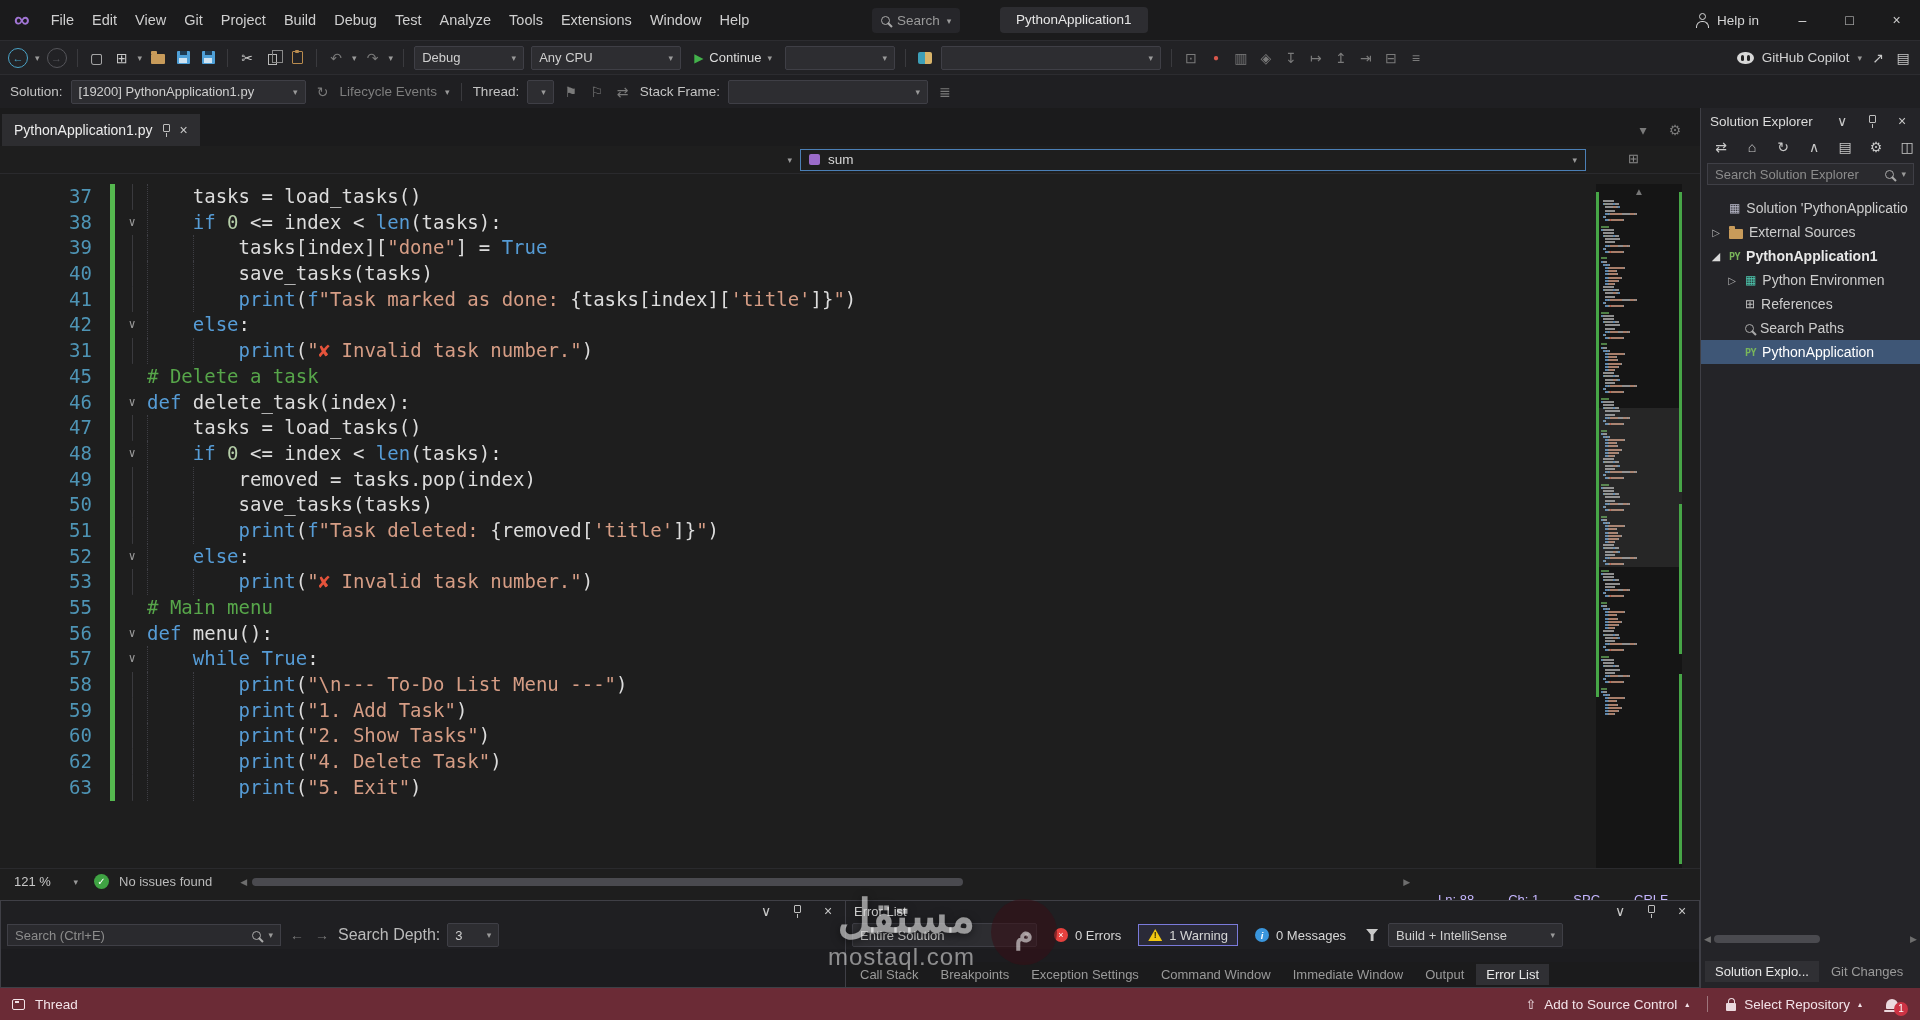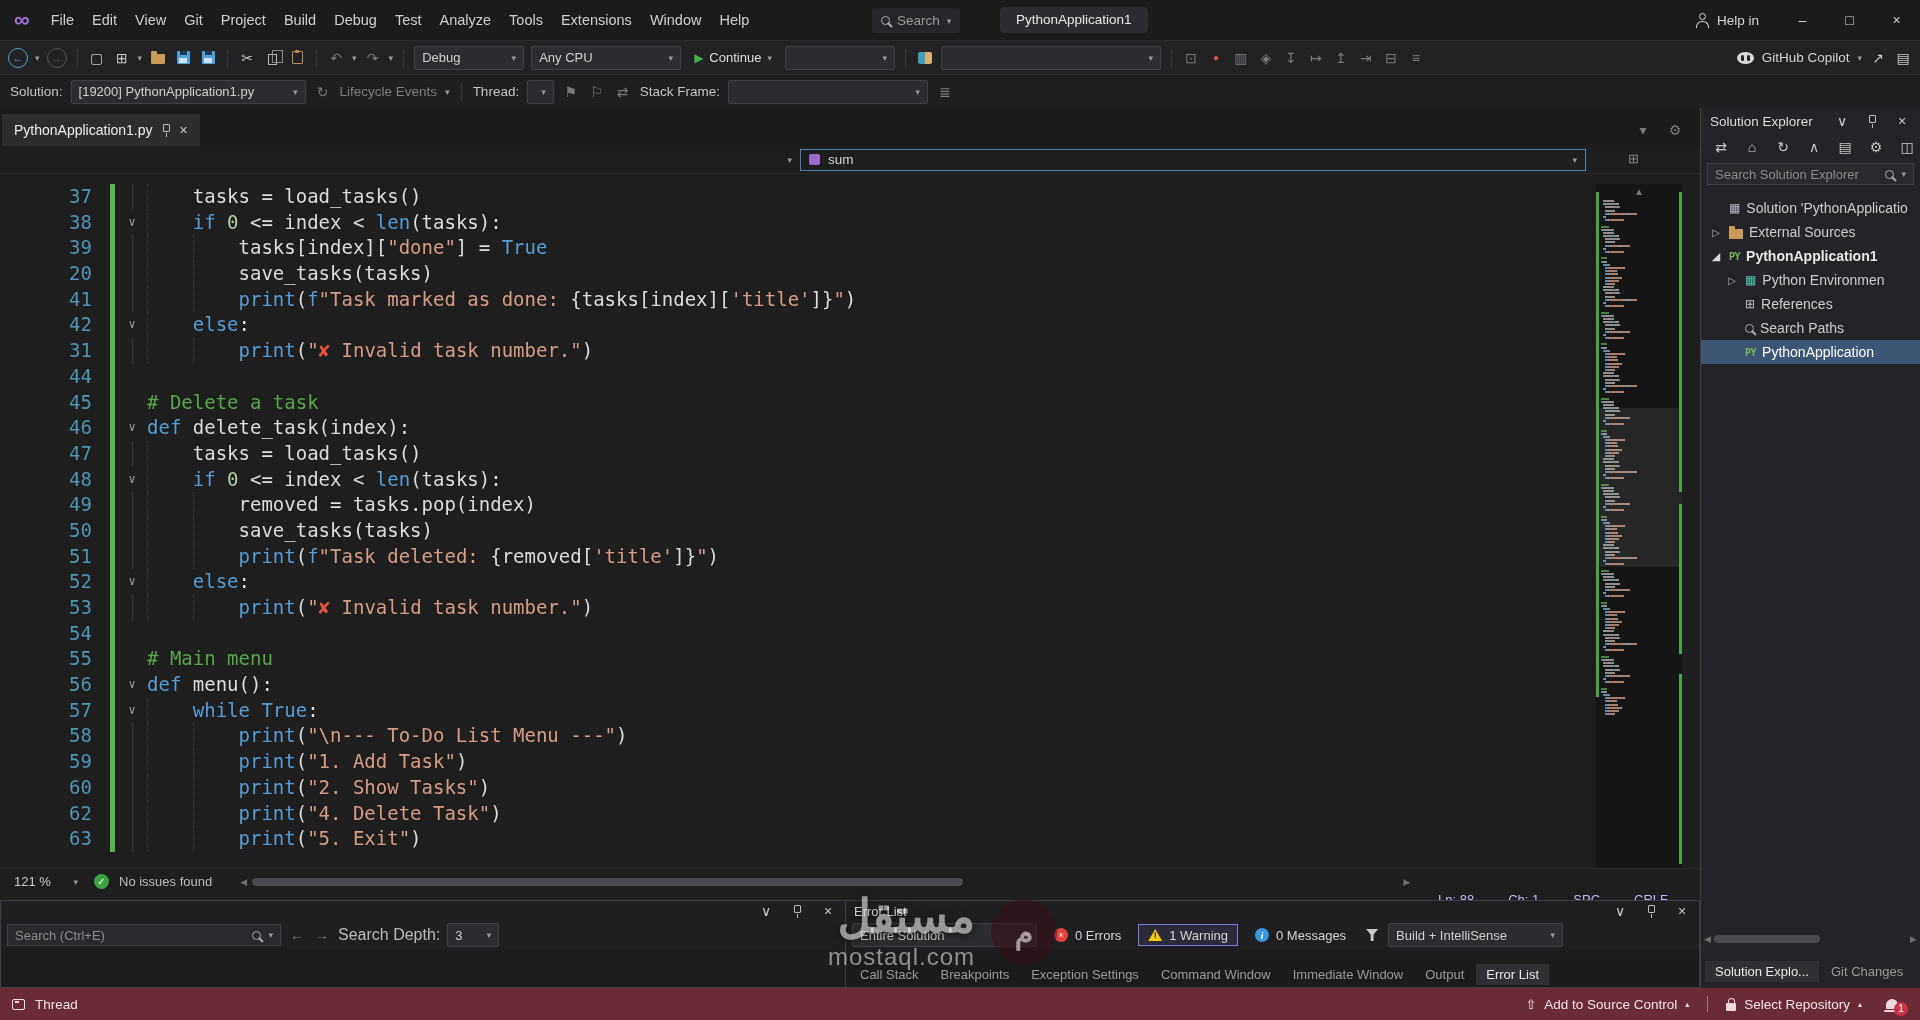--- a/index.html
+++ b/index.html
@@ -392,35 +392,33 @@
           <span class="caret">▾</span>
         </div>
         <div class="splitbtn">⊞</div>
       </div>
 
       <div class="codearea">
         <div class="codelines">
             <div class="crow"><span class="lnum">37</span><span class="chg"></span><span class="fold conn"></span><span class="ctext"><span class="ind"></span><span class="tk-p">tasks = load_tasks()</span></span></div>
             <div class="crow"><span class="lnum">38</span><span class="chg"></span><span class="fold">∨</span><span class="ctext"><span class="ind"></span><span class="tk-k">if</span><span class="tk-p"> </span><span class="tk-num">0</span><span class="tk-p"> &lt;= index &lt; </span><span class="tk-k">len</span><span class="tk-p">(tasks):</span></span></div>
             <div class="crow"><span class="lnum">39</span><span class="chg"></span><span class="fold conn"></span><span class="ctext"><span class="ind"></span><span class="ind"></span><span class="tk-p">tasks[index][</span><span class="tk-s">"done"</span><span class="tk-p">] = </span><span class="tk-k">True</span></span></div>
-            <div class="crow"><span class="lnum">20</span><span class="chg"></span><span class="fold conn"></span><span class="ctext"><span class="ind"></span><span class="ind"></span><span class="tk-p">save_tasks(tasks)</span></span></div>
+            <div class="crow"><span class="lnum">40</span><span class="chg"></span><span class="fold conn"></span><span class="ctext"><span class="ind"></span><span class="ind"></span><span class="tk-p">save_tasks(tasks)</span></span></div>
             <div class="crow"><span class="lnum">41</span><span class="chg"></span><span class="fold conn"></span><span class="ctext"><span class="ind"></span><span class="ind"></span><span class="tk-k">print</span><span class="tk-p">(</span><span class="tk-k">f</span><span class="tk-s">"Task marked as done: </span><span class="tk-p">{tasks[index][</span><span class="tk-s">'title'</span><span class="tk-p">]}</span><span class="tk-s">"</span><span class="tk-p">)</span></span></div>
             <div class="crow"><span class="lnum">42</span><span class="chg"></span><span class="fold">∨</span><span class="ctext"><span class="ind"></span><span class="tk-k">else</span><span class="tk-p">:</span></span></div>
             <div class="crow"><span class="lnum">31</span><span class="chg"></span><span class="fold conn"></span><span class="ctext"><span class="ind"></span><span class="ind"></span><span class="tk-k">print</span><span class="tk-p">(</span><span class="tk-s">"</span><span class="tk-x">✘</span><span class="tk-s"> Invalid task number."</span><span class="tk-p">)</span></span></div>
-            <div class="crow"><span class="lnum">44</span><span class="chg"></span><span class="fold"></span><span class="ctext"></span></div>
             <div class="crow"><span class="lnum">45</span><span class="chg"></span><span class="fold"></span><span class="ctext"><span class="tk-c"># Delete a task</span></span></div>
             <div class="crow"><span class="lnum">46</span><span class="chg"></span><span class="fold">∨</span><span class="ctext"><span class="tk-k">def</span><span class="tk-p"> delete_task(index):</span></span></div>
             <div class="crow"><span class="lnum">47</span><span class="chg"></span><span class="fold conn"></span><span class="ctext"><span class="ind"></span><span class="tk-p">tasks = load_tasks()</span></span></div>
             <div class="crow"><span class="lnum">48</span><span class="chg"></span><span class="fold">∨</span><span class="ctext"><span class="ind"></span><span class="tk-k">if</span><span class="tk-p"> </span><span class="tk-num">0</span><span class="tk-p"> &lt;= index &lt; </span><span class="tk-k">len</span><span class="tk-p">(tasks):</span></span></div>
             <div class="crow"><span class="lnum">49</span><span class="chg"></span><span class="fold conn"></span><span class="ctext"><span class="ind"></span><span class="ind"></span><span class="tk-p">removed = tasks.pop(index)</span></span></div>
             <div class="crow"><span class="lnum">50</span><span class="chg"></span><span class="fold conn"></span><span class="ctext"><span class="ind"></span><span class="ind"></span><span class="tk-p">save_tasks(tasks)</span></span></div>
             <div class="crow"><span class="lnum">51</span><span class="chg"></span><span class="fold conn"></span><span class="ctext"><span class="ind"></span><span class="ind"></span><span class="tk-k">print</span><span class="tk-p">(</span><span class="tk-k">f</span><span class="tk-s">"Task deleted: </span><span class="tk-p">{removed[</span><span class="tk-s">'title'</span><span class="tk-p">]}</span><span class="tk-s">"</span><span class="tk-p">)</span></span></div>
             <div class="crow"><span class="lnum">52</span><span class="chg"></span><span class="fold">∨</span><span class="ctext"><span class="ind"></span><span class="tk-k">else</span><span class="tk-p">:</span></span></div>
             <div class="crow"><span class="lnum">53</span><span class="chg"></span><span class="fold conn"></span><span class="ctext"><span class="ind"></span><span class="ind"></span><span class="tk-k">print</span><span class="tk-p">(</span><span class="tk-s">"</span><span class="tk-x">✘</span><span class="tk-s"> Invalid task number."</span><span class="tk-p">)</span></span></div>
-            <div class="crow"><span class="lnum">54</span><span class="chg"></span><span class="fold"></span><span class="ctext"></span></div>
             <div class="crow"><span class="lnum">55</span><span class="chg"></span><span class="fold"></span><span class="ctext"><span class="tk-c"># Main menu</span></span></div>
             <div class="crow"><span class="lnum">56</span><span class="chg"></span><span class="fold">∨</span><span class="ctext"><span class="tk-k">def</span><span class="tk-p"> menu():</span></span></div>
             <div class="crow"><span class="lnum">57</span><span class="chg"></span><span class="fold">∨</span><span class="ctext"><span class="ind"></span><span class="tk-k">while</span><span class="tk-p"> </span><span class="tk-k">True</span><span class="tk-p">:</span></span></div>
             <div class="crow"><span class="lnum">58</span><span class="chg"></span><span class="fold conn"></span><span class="ctext"><span class="ind"></span><span class="ind"></span><span class="tk-k">print</span><span class="tk-p">(</span><span class="tk-s">"\n--- To-Do List Menu ---"</span><span class="tk-p">)</span></span></div>
             <div class="crow"><span class="lnum">59</span><span class="chg"></span><span class="fold conn"></span><span class="ctext"><span class="ind"></span><span class="ind"></span><span class="tk-k">print</span><span class="tk-p">(</span><span class="tk-s">"1. Add Task"</span><span class="tk-p">)</span></span></div>
             <div class="crow"><span class="lnum">60</span><span class="chg"></span><span class="fold conn"></span><span class="ctext"><span class="ind"></span><span class="ind"></span><span class="tk-k">print</span><span class="tk-p">(</span><span class="tk-s">"2. Show Tasks"</span><span class="tk-p">)</span></span></div>
             <div class="crow"><span class="lnum">62</span><span class="chg"></span><span class="fold conn"></span><span class="ctext"><span class="ind"></span><span class="ind"></span><span class="tk-k">print</span><span class="tk-p">(</span><span class="tk-s">"4. Delete Task"</span><span class="tk-p">)</span></span></div>
             <div class="crow"><span class="lnum">63</span><span class="chg"></span><span class="fold conn"></span><span class="ctext"><span class="ind"></span><span class="ind"></span><span class="tk-k">print</span><span class="tk-p">(</span><span class="tk-s">"5. Exit"</span><span class="tk-p">)</span></span></div>
           </div>
         <div class="minimap">

